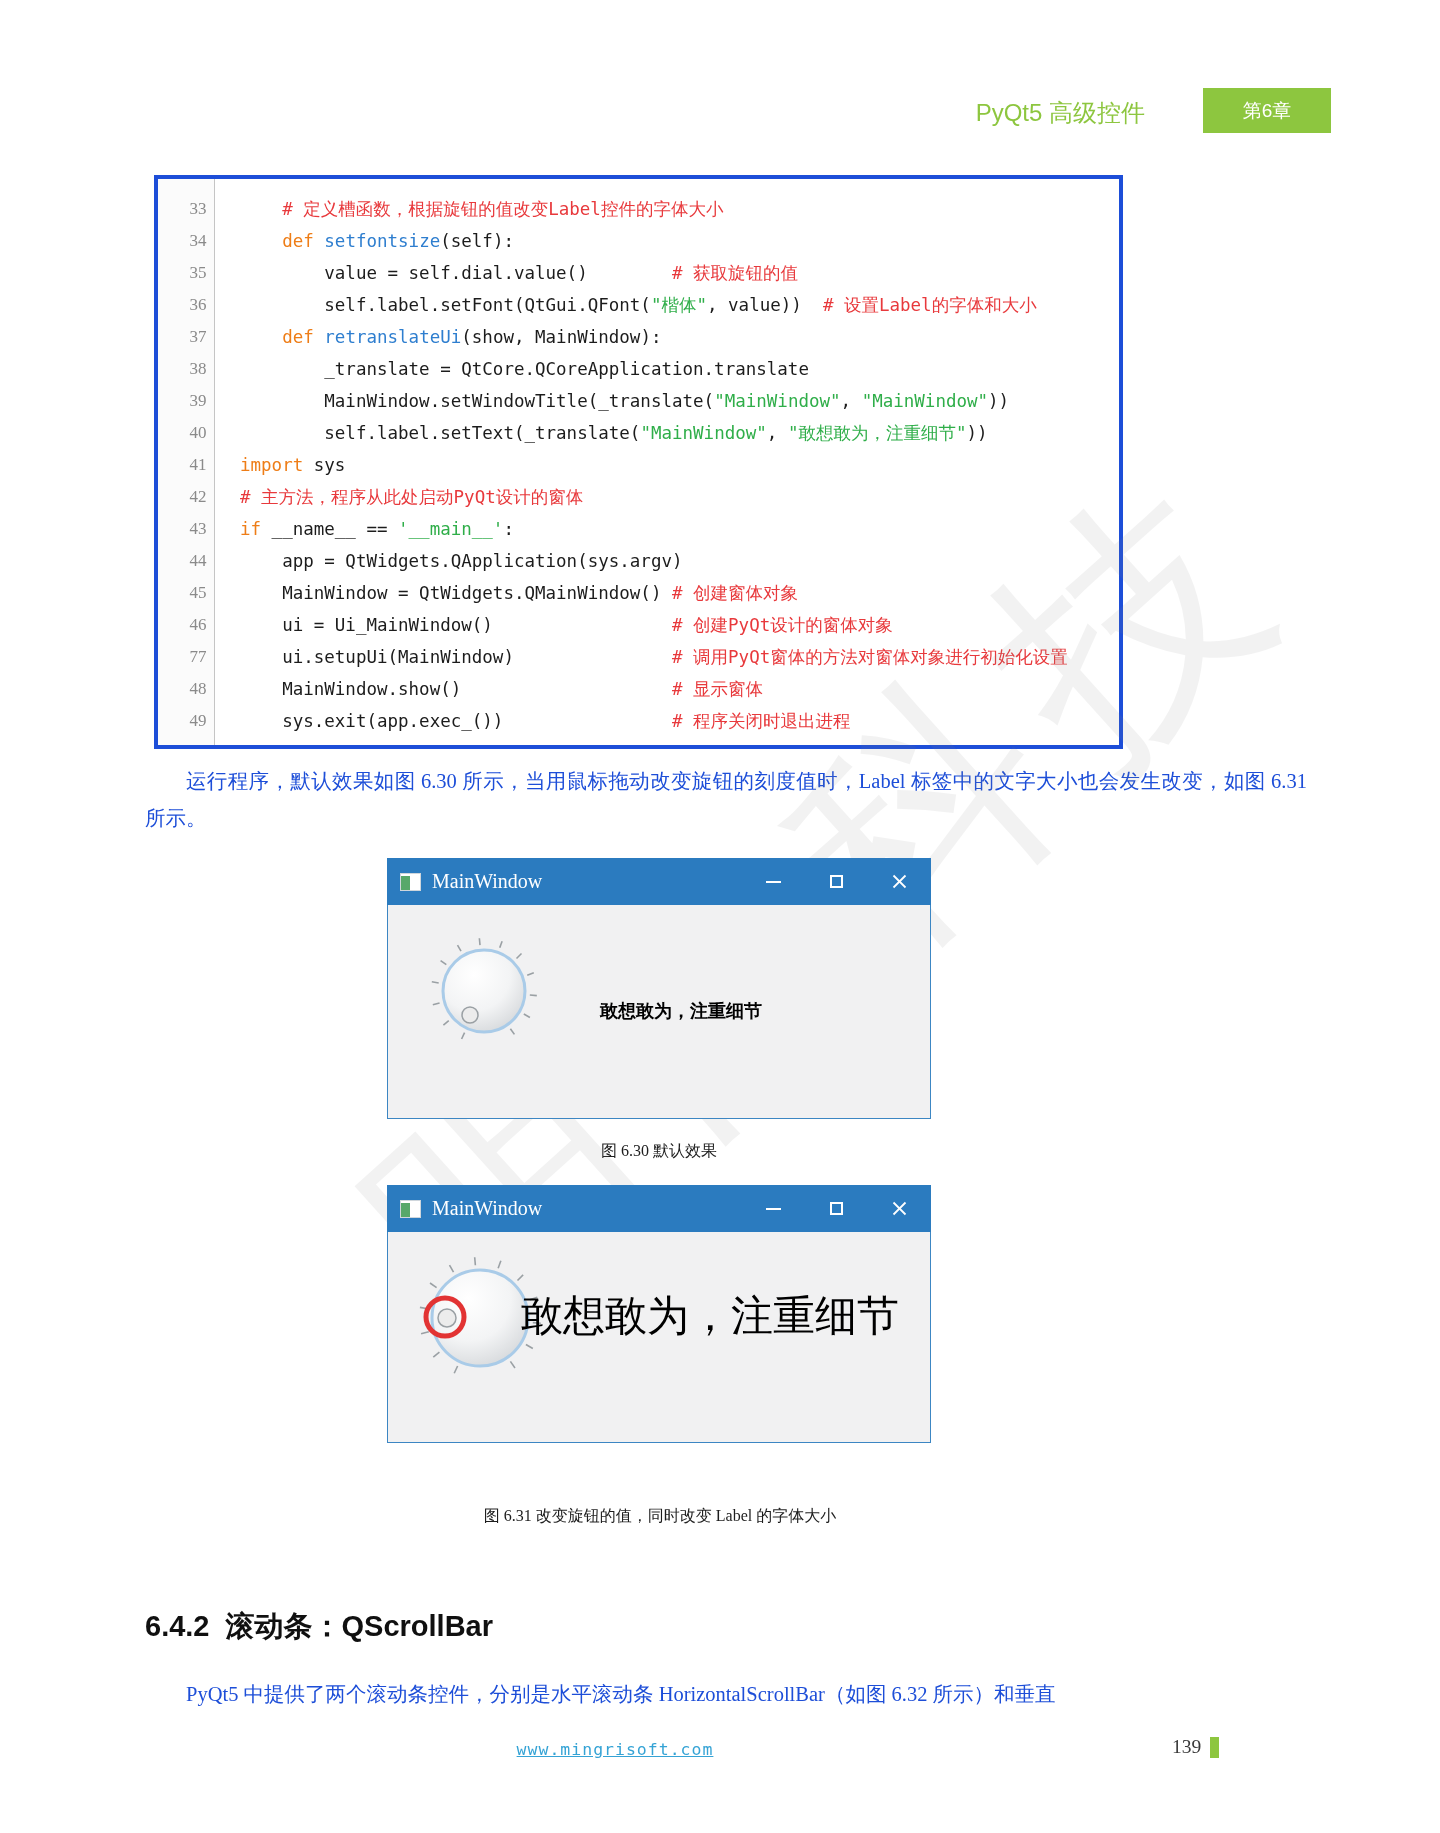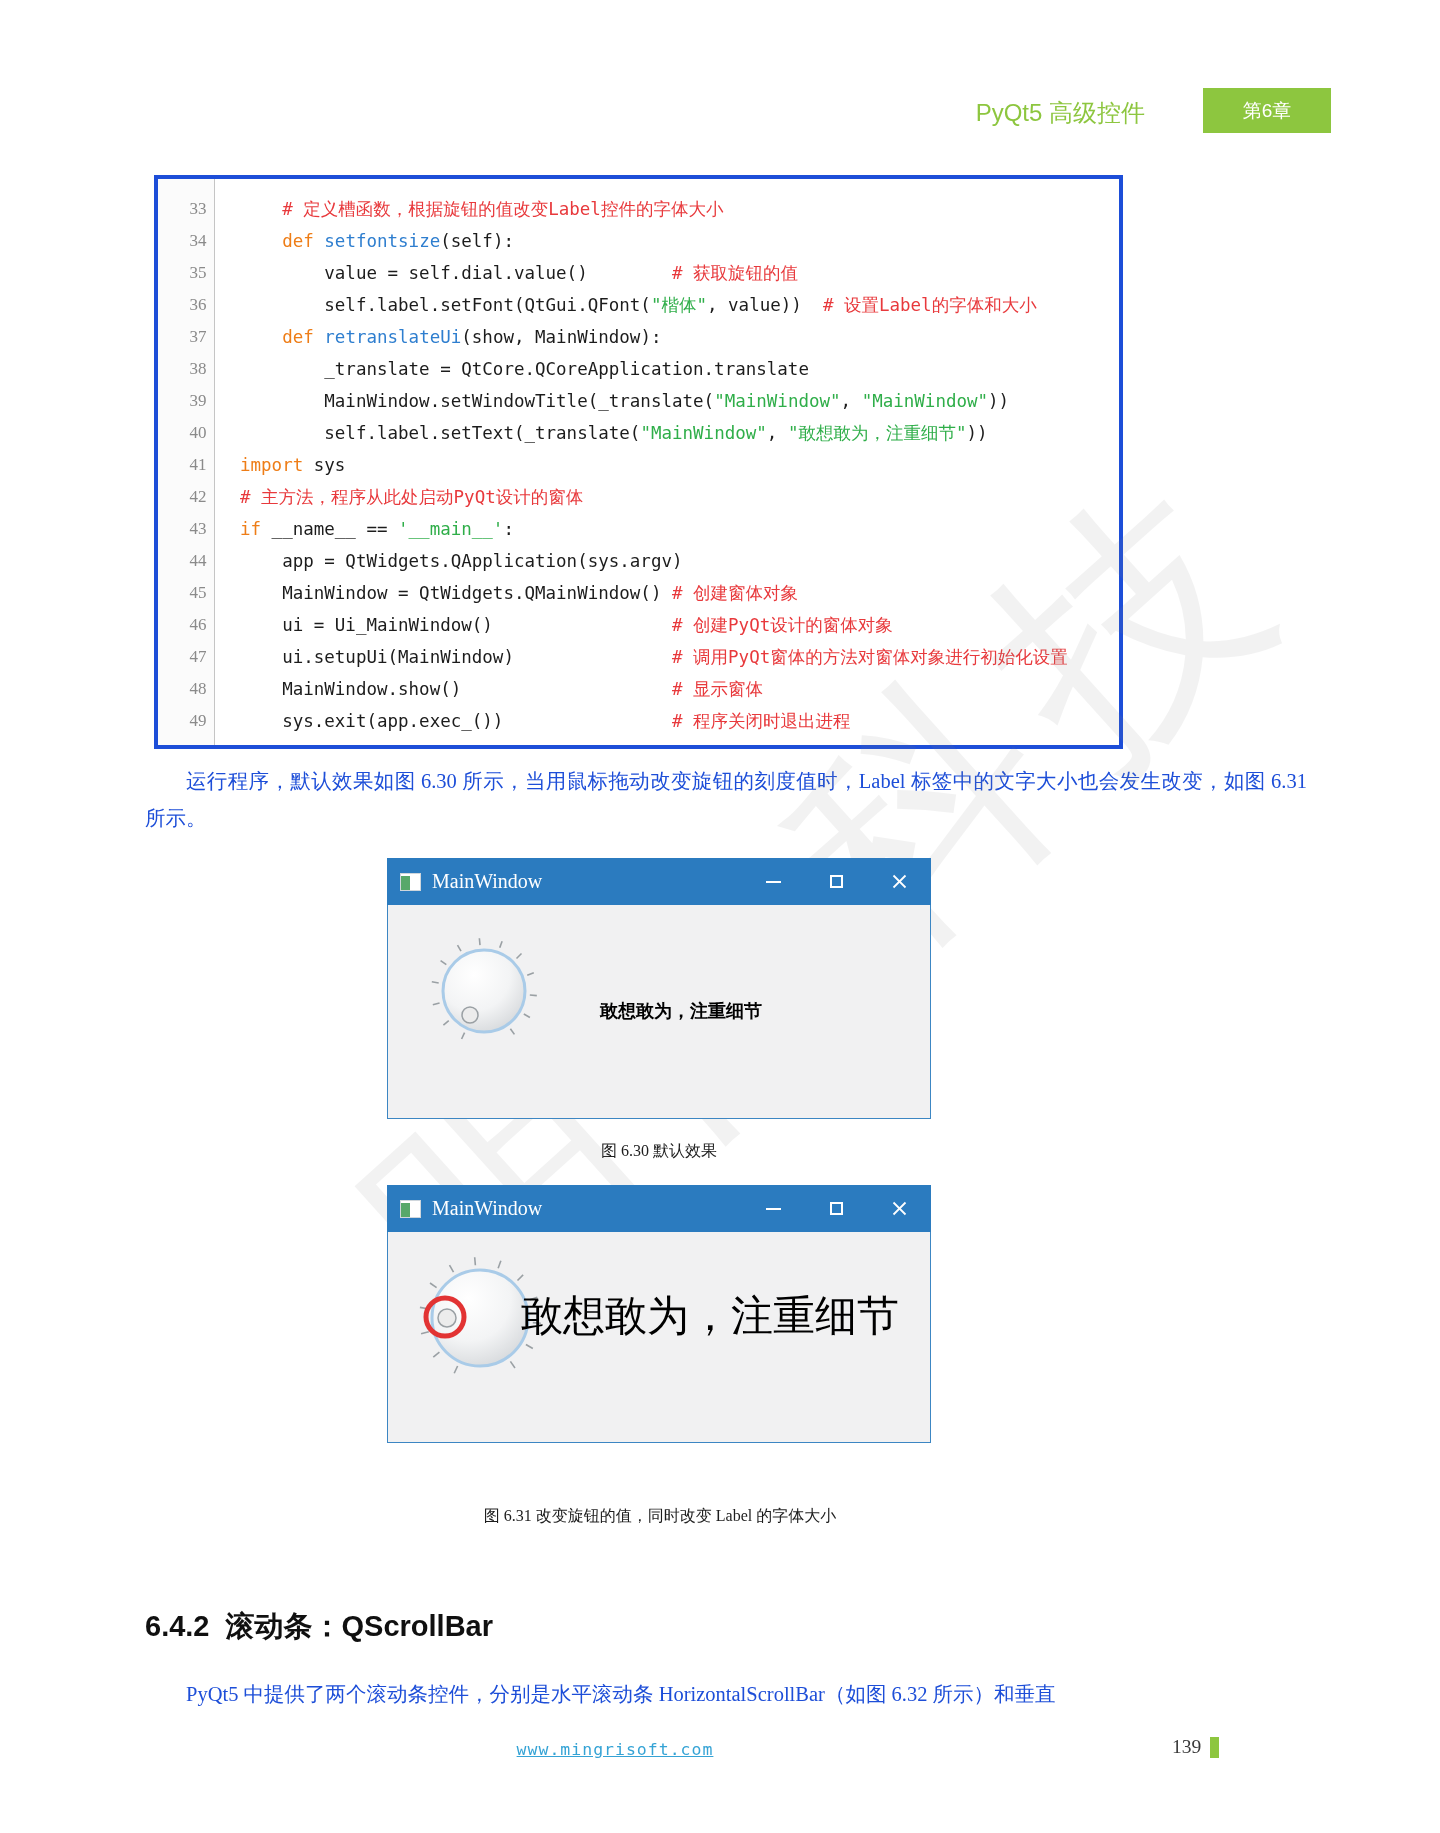--- a/index.html
+++ b/index.html
@@ -133,21 +133,21 @@
         </div>
         <div class="code-row">
           <span class="gutter-num">45</span>
           <span class="code-text"><span class="c-p">    MainWindow = QtWidgets.QMainWindow() </span><span class="c-cm"># 创建窗体对象</span></span>
         </div>
         <div class="code-row">
           <span class="gutter-num">46</span>
           <span class="code-text"><span class="c-p">    ui = Ui_MainWindow()                 </span><span class="c-cm"># 创建PyQt设计的窗体对象</span></span>
         </div>
         <div class="code-row">
-          <span class="gutter-num">47</span>
+          <span class="gutter-num">77</span>
           <span class="code-text"><span class="c-p">    ui.setupUi(MainWindow)               </span><span class="c-cm"># 调用PyQt窗体的方法对窗体对象进行初始化设置</span></span>
         </div>
         <div class="code-row">
           <span class="gutter-num">48</span>
           <span class="code-text"><span class="c-p">    MainWindow.show()                    </span><span class="c-cm"># 显示窗体</span></span>
         </div>
         <div class="code-row">
           <span class="gutter-num">49</span>
           <span class="code-text"><span class="c-p">    sys.exit(app.exec_())                </span><span class="c-cm"># 程序关闭时退出进程</span></span>
         </div>

